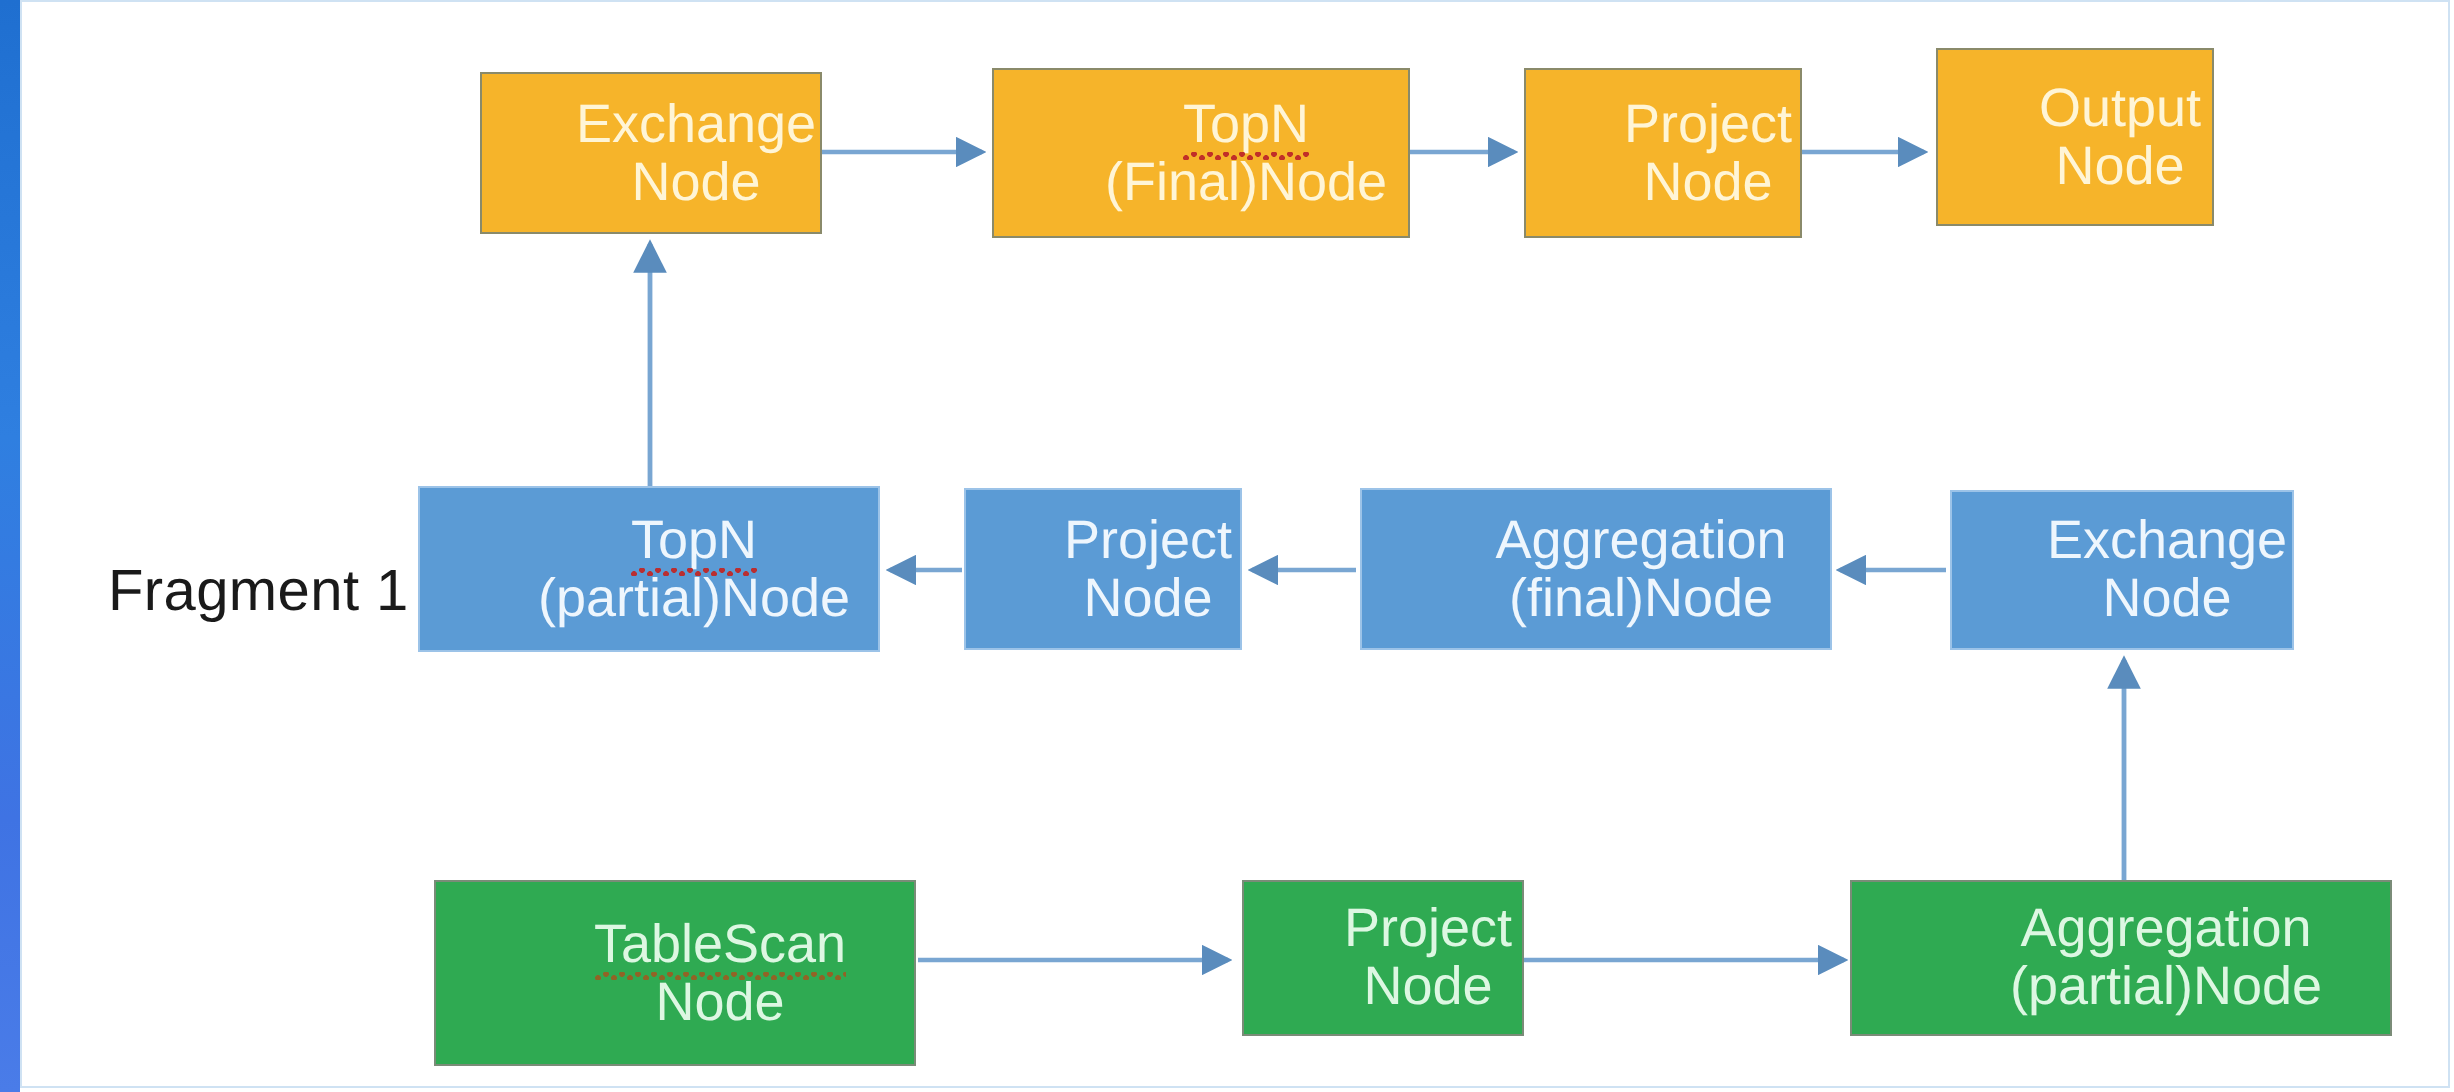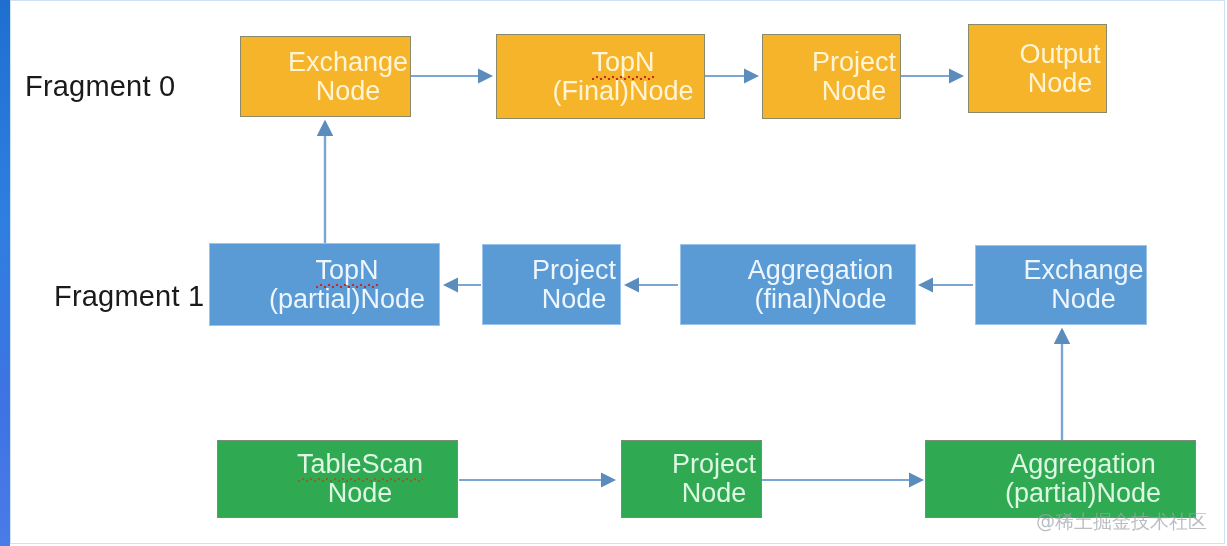--- a/index.html
+++ b/index.html
@@ -151,21 +151,20 @@
     <line x1="973" y1="285" x2="920" y2="285" stroke="#79a6d2" stroke-width="2.2" marker-end="url(#ah-l)"></line>
     <line x1="678" y1="285" x2="626" y2="285" stroke="#79a6d2" stroke-width="2.2" marker-end="url(#ah-l)"></line>
     <line x1="481" y1="285" x2="445" y2="285" stroke="#79a6d2" stroke-width="2.2" marker-end="url(#ah-l)"></line>
 
     <line x1="1062" y1="440" x2="1062" y2="330" stroke="#79a6d2" stroke-width="2.4" marker-end="url(#ah-u)"></line>
 
     <line x1="459" y1="480" x2="614" y2="480" stroke="#79a6d2" stroke-width="2.2" marker-end="url(#ah-r)"></line>
     <line x1="762" y1="480" x2="922" y2="480" stroke="#79a6d2" stroke-width="2.2" marker-end="url(#ah-r)"></line>
   </svg>
 
-  <div class="frag-label" style="left:25px; top:70px;">Fragment 0</div>
 
   <div class="node orange" style="left:240px; top:36px; width:171px; height:81px;">
     <span class="ln">Exchange</span>
     <span class="ln">Node</span>
   </div>
 
   <div class="node orange" style="left:496px; top:34px; width:209px; height:85px;">
     <span class="ln squiggle">TopN</span>
     <span class="ln">(Final)Node</span>
   </div>
@@ -196,30 +195,29 @@
     <span class="ln">Aggregation</span>
     <span class="ln">(final)Node</span>
   </div>
 
   <div class="node blue" style="left:975px; top:245px; width:172px; height:80px;">
     <span class="ln">Exchange</span>
     <span class="ln">Node</span>
   </div>
 
 
-  <div class="node green" style="left:217px; top:440px; width:241px; height:78px;">
+  <div class="node green" style="left:217px; top:440px; width:241px; height:93px;">
     <span class="ln squiggle brown">TableScan</span>
     <span class="ln">Node</span>
   </div>
 
   <div class="node green" style="left:621px; top:440px; width:141px; height:78px;">
     <span class="ln">Project</span>
     <span class="ln">Node</span>
   </div>
 
   <div class="node green" style="left:925px; top:440px; width:271px; height:78px;">
     <span class="ln">Aggregation</span>
     <span class="ln">(partial)Node</span>
   </div>
 
-  <div class="watermark" style="left:1036px; top:509px;">@稀土掘金技术社区</div>
 
 </div>
 
 </body></html>

